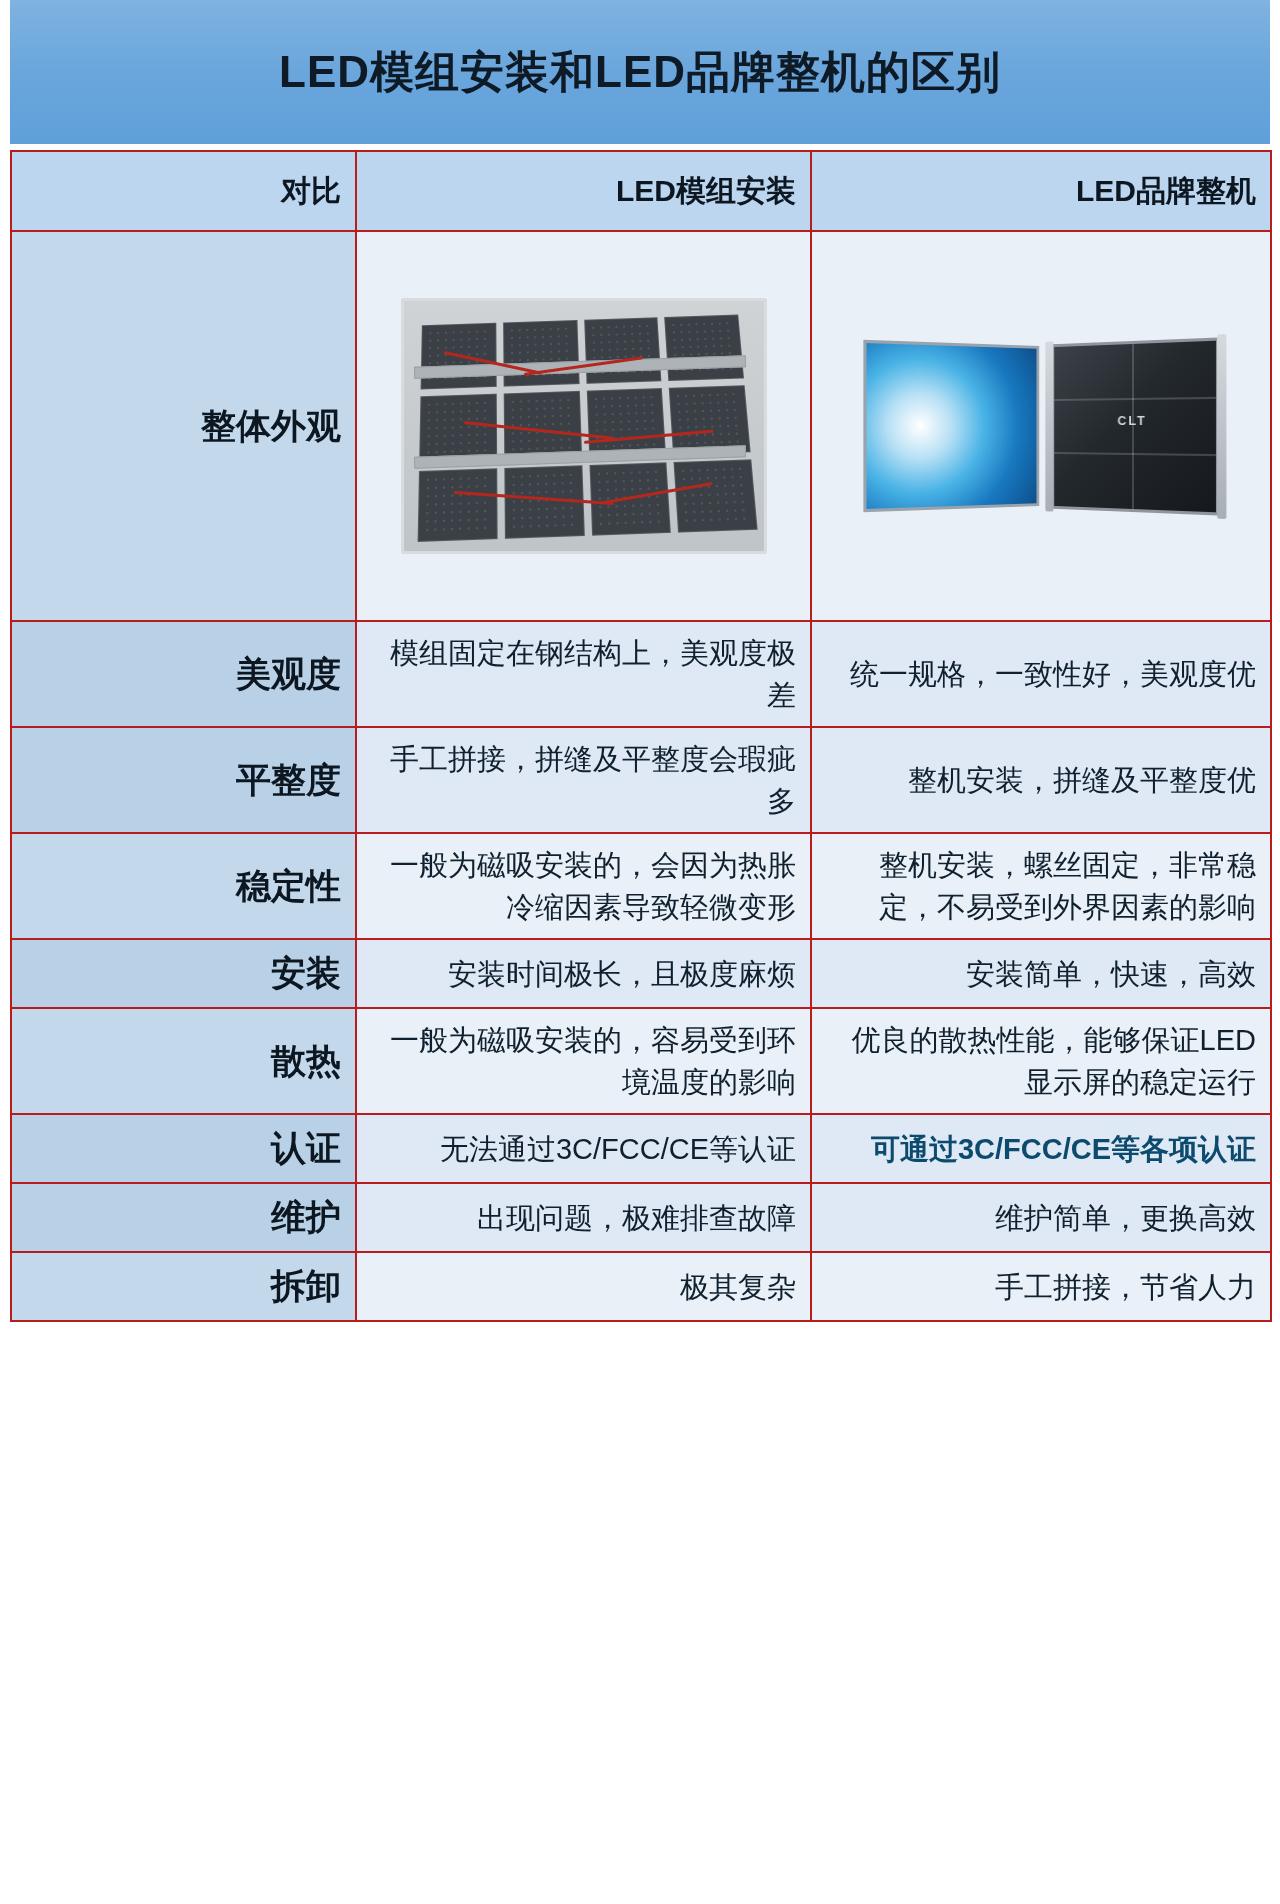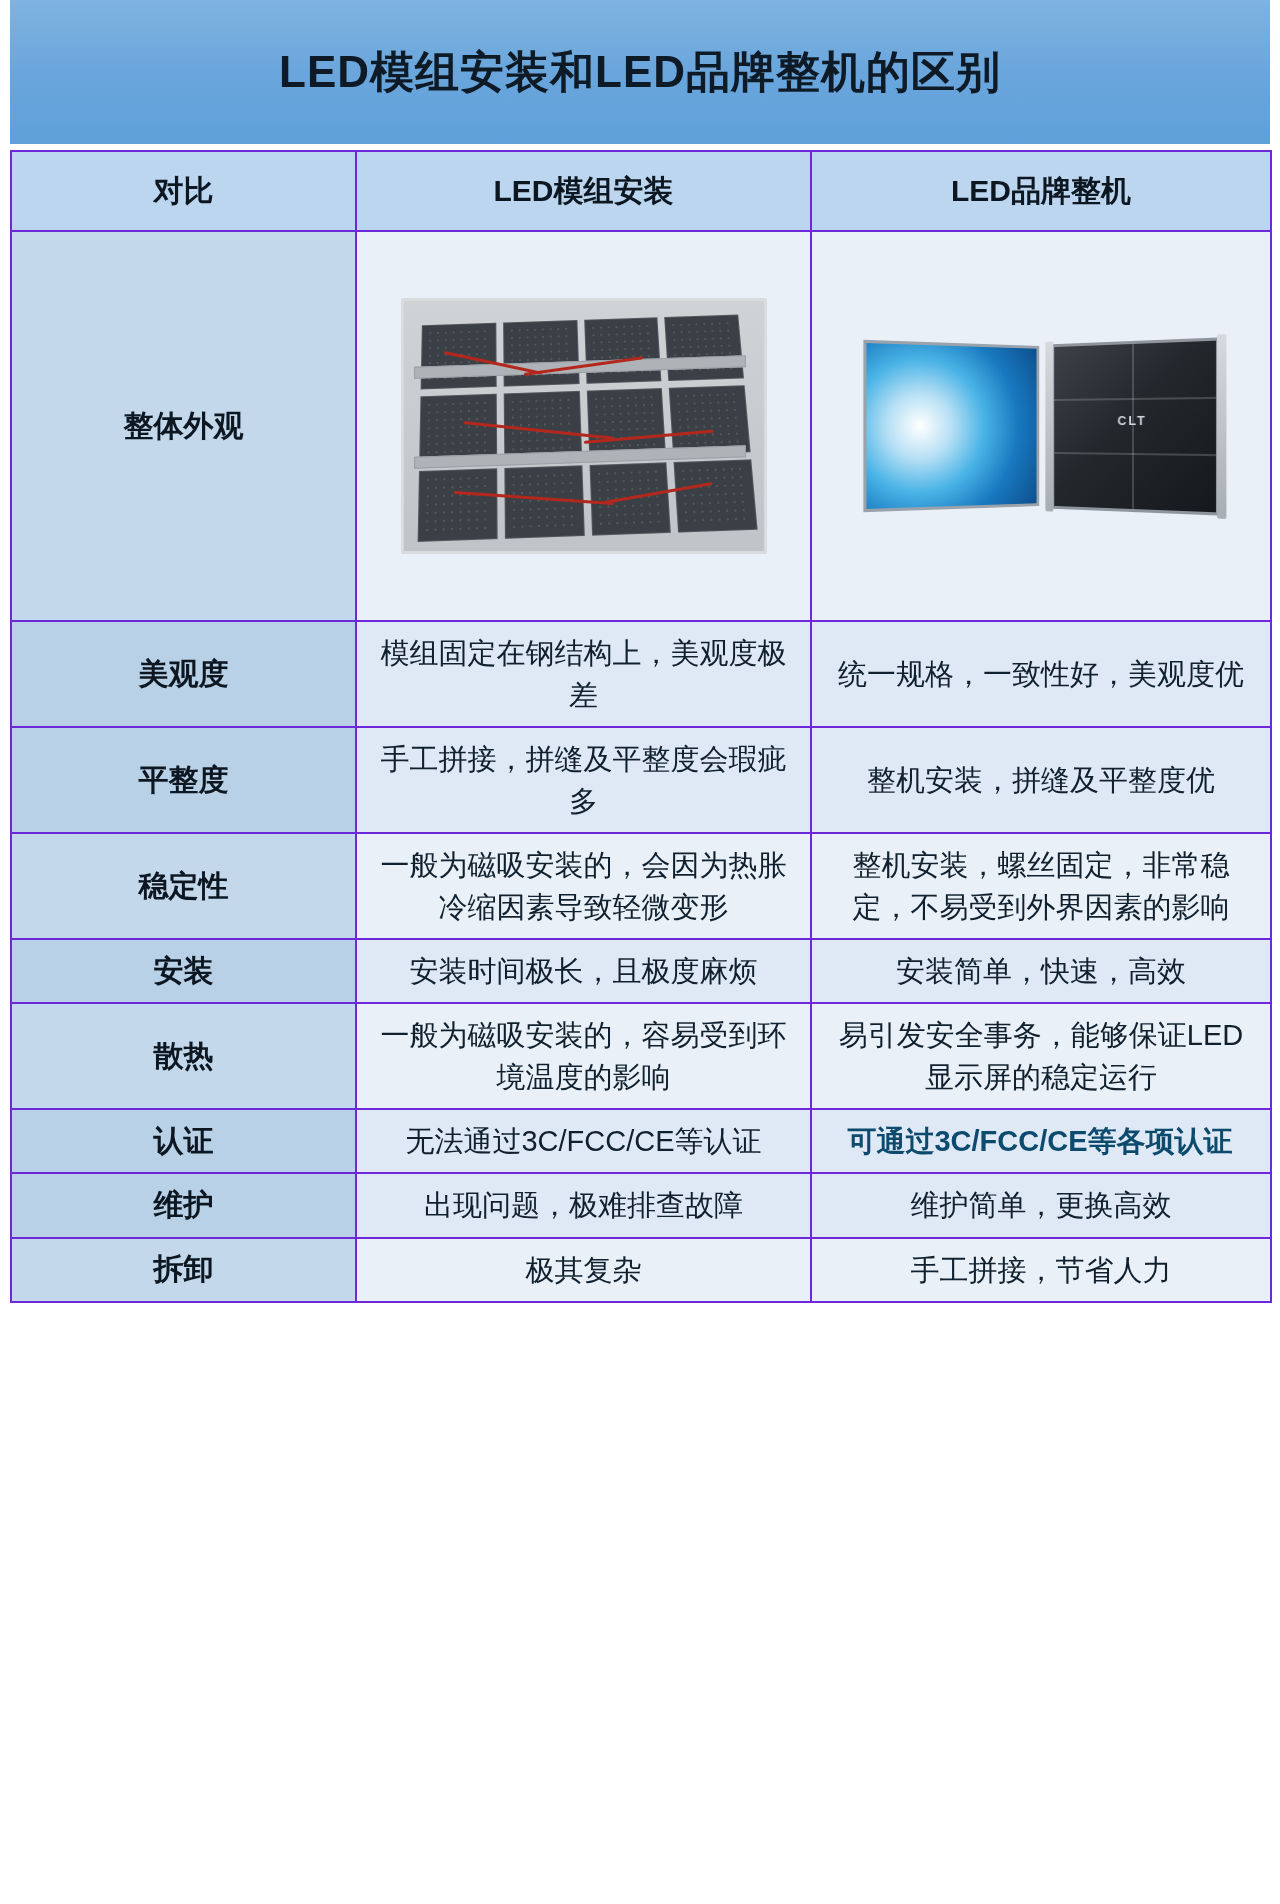--- a/index.html
+++ b/index.html
@@ -39,39 +39,39 @@
   table.compare {
     width: 1260px;
     border-collapse: collapse;
     table-layout: fixed;
   }
   table.compare col.c1 { width: 345px; }
   table.compare col.c2 { width: 455px; }
   table.compare col.c3 { width: 460px; }
 
   table.compare th, table.compare td {
-    border: 2px solid #6d28d9;
-    text-align: center;
+    border: 2px solid #b91c1c;
+    text-align: right;
     vertical-align: middle;
     padding: 10px 14px;
     box-sizing: border-box;
   }
   thead th {
     background: #bcd6ef;
     font-size: 30px;
     font-weight: bold;
     color: #0d1722;
     height: 80px;
   }
   thead th.first {
     background: #bcd6ef;
   }
   td.label {
     background: #c3d8ea;
-    font-size: 30px;
+    font-size: 35px;
     font-weight: bold;
     color: #0d1722;
   }
   td.cell {
     background: #e9f0f8;
     font-size: 29px;
     line-height: 1.45;
     color: #10202e;
     font-weight: 500;
   }
@@ -301,21 +301,21 @@
 
       <tr class="alt">
         <td class="label">安装</td>
         <td class="cell">安装时间极长，且极度麻烦</td>
         <td class="cell">安装简单，快速，高效</td>
       </tr>
 
       <tr>
         <td class="label">散热</td>
         <td class="cell">一般为磁吸安装的，容易受到环境温度的影响</td>
-        <td class="cell">易引发安全事务，能够保证LED显示屏的稳定运行</td>
+        <td class="cell">优良的散热性能，能够保证LED显示屏的稳定运行</td>
       </tr>
 
       <tr class="alt">
         <td class="label">认证</td>
         <td class="cell">无法通过3C/FCC/CE等认证</td>
         <td class="cell highlight">可通过3C/FCC/CE等各项认证</td>
       </tr>
 
 
       <tr class="alt">

